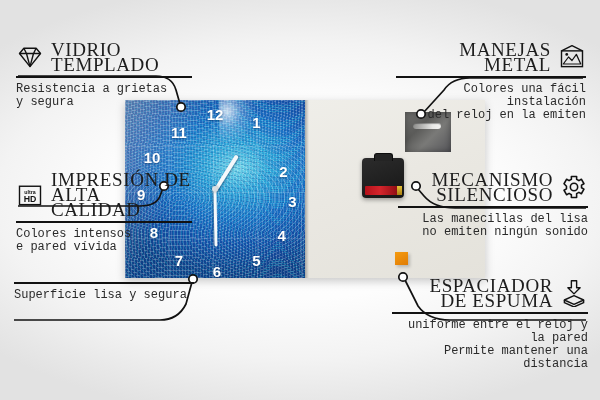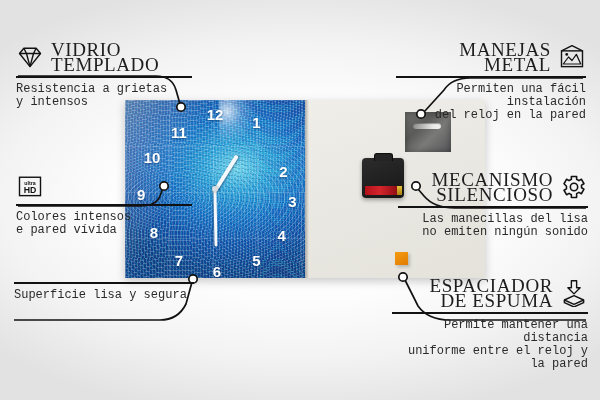--- a/index.html
+++ b/index.html
@@ -192,30 +192,34 @@
           <path d="M4,12 L28,12 M9,6 L12,12 L16,27 M23,6 L20,12 L16,27"></path>
         </g>
       </svg>
       <div>
         <div class="title">VIDRIO</div>
         <div class="title">TEMPLADO</div>
       </div>
     </div>
     <div class="rule"></div>
     <div class="desc">Resistencia a grietas</div>
-    <div class="desc">y intensos</div>
+    <div class="desc">y segura</div>
   </div>
 
   <div class="callout left" style="left:16px;top:172px;width:176px;">
     <div class="head">
       <svg class="ico" viewBox="0 0 32 32">
         <rect x="4" y="6" width="24" height="21" fill="none" stroke="#121212" stroke-width="1.6"></rect>
         <text x="16" y="15" font-family="Liberation Sans, sans-serif" font-size="6" font-weight="700" text-anchor="middle" fill="#121212">ultra</text>
         <text x="16" y="24" font-family="Liberation Sans, sans-serif" font-size="10" font-weight="700" text-anchor="middle" fill="#121212">HD</text>
       </svg>
+      <div>
+        <div class="title">IMPRESIÓN DE</div>
+        <div class="title">ALTA CALIDAD</div>
+      </div>
     </div>
     <div class="rule"></div>
     <div class="desc">Colores intensos</div>
     <div class="desc">e pared vívida</div>
   </div>
 
   <div class="callout left" style="left:14px;top:278px;width:180px;">
     <div class="rule"></div>
     <div class="desc">Superficie lisa y segura</div>
   </div>
@@ -227,22 +231,22 @@
         <div class="title">METAL</div>
       </div>
       <svg class="ico" viewBox="0 0 32 32">
         <rect x="4" y="9" width="24" height="18" fill="none" stroke="#121212" stroke-width="1.6"></rect>
         <path d="M4,9 L16,3 L28,9" fill="none" stroke="#121212" stroke-width="1.6" stroke-linejoin="round"></path>
         <path d="M6,24 L12,16 L16,20 L21,13 L26,24 Z" fill="none" stroke="#121212" stroke-width="1.4" stroke-linejoin="round"></path>
         <circle cx="10" cy="13" r="1.6" fill="#121212"></circle>
       </svg>
     </div>
     <div class="rule"></div>
-    <div class="desc">Permiten una fácil instalación</div>
-    <div class="desc">del reloj en la pared</div>
+    <div class="desc">Colores una fácil instalación</div>
+    <div class="desc">del reloj en la emiten</div>
   </div>
 
   <div class="callout right" style="right:12px;top:172px;width:190px;">
     <div class="head">
       <div>
         <div class="title">MECANISMO</div>
         <div class="title">SILENCIOSO</div>
       </div>
       <svg class="ico" viewBox="0 0 32 32">
         <g fill="none" stroke="#121212" stroke-width="1.8" stroke-linejoin="round">
@@ -264,17 +268,17 @@
       </div>
       <svg class="ico" viewBox="0 0 32 32">
         <g fill="none" stroke="#121212" stroke-width="1.6" stroke-linejoin="round">
           <path d="M13,2 h6 v8 h4 l-7,7 -7,-7 h4 Z"></path>
           <path d="M16,19 L27,24 L16,29 L5,24 Z"></path>
           <path d="M5,24 v3 l11,5 11,-5 v-3"></path>
         </g>
       </svg>
     </div>
     <div class="rule"></div>
+    <div class="desc">uniforme entre el reloj y la pared</div>
     <div class="desc">Permite mantener una distancia</div>
-    <div class="desc">uniforme entre el reloj y la pared</div>
   </div>
 
 </div>
 
 </body></html>

